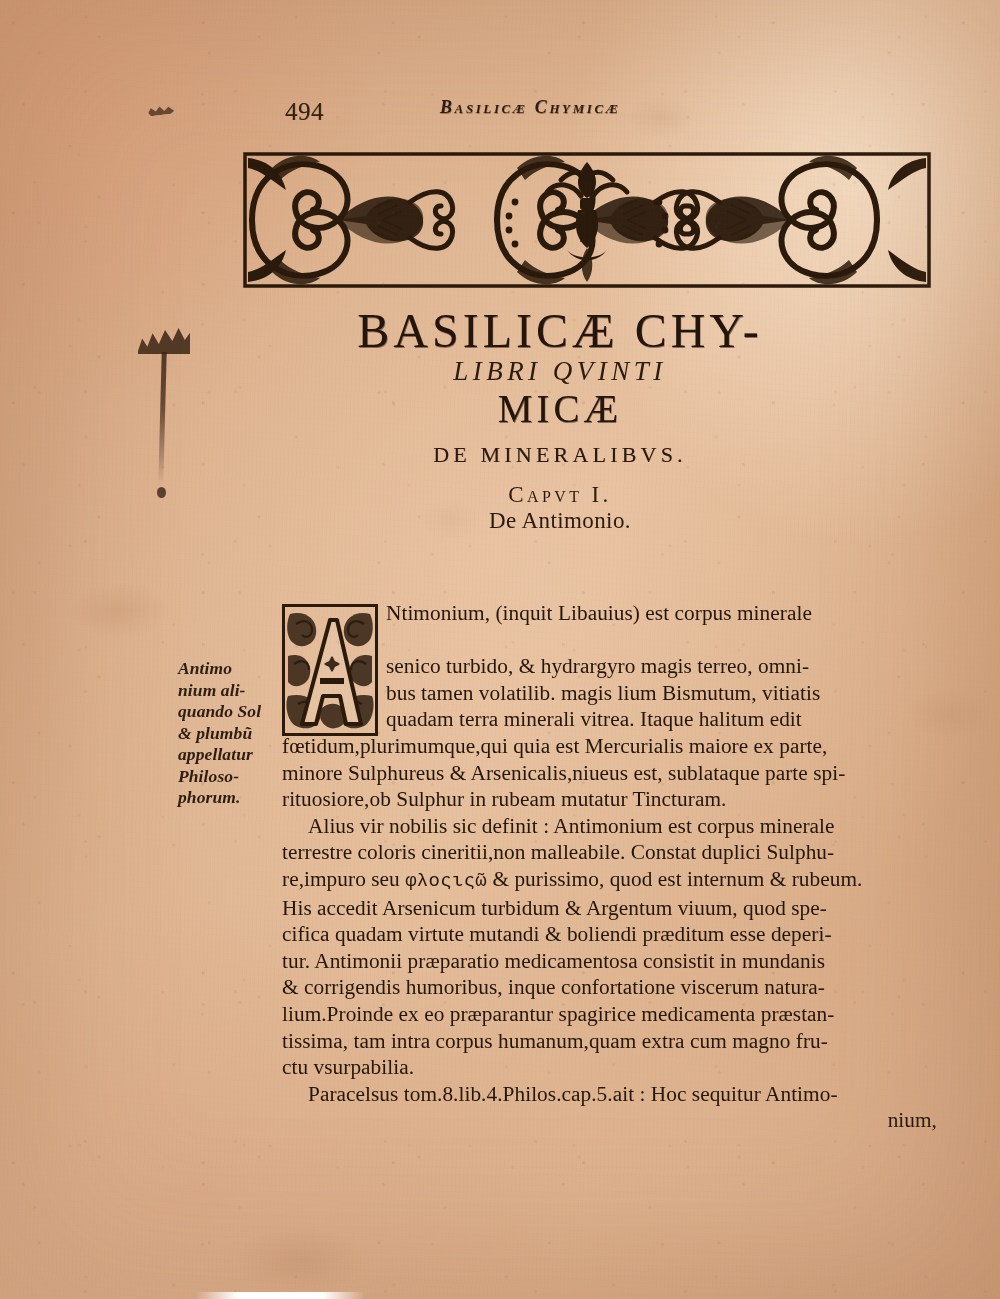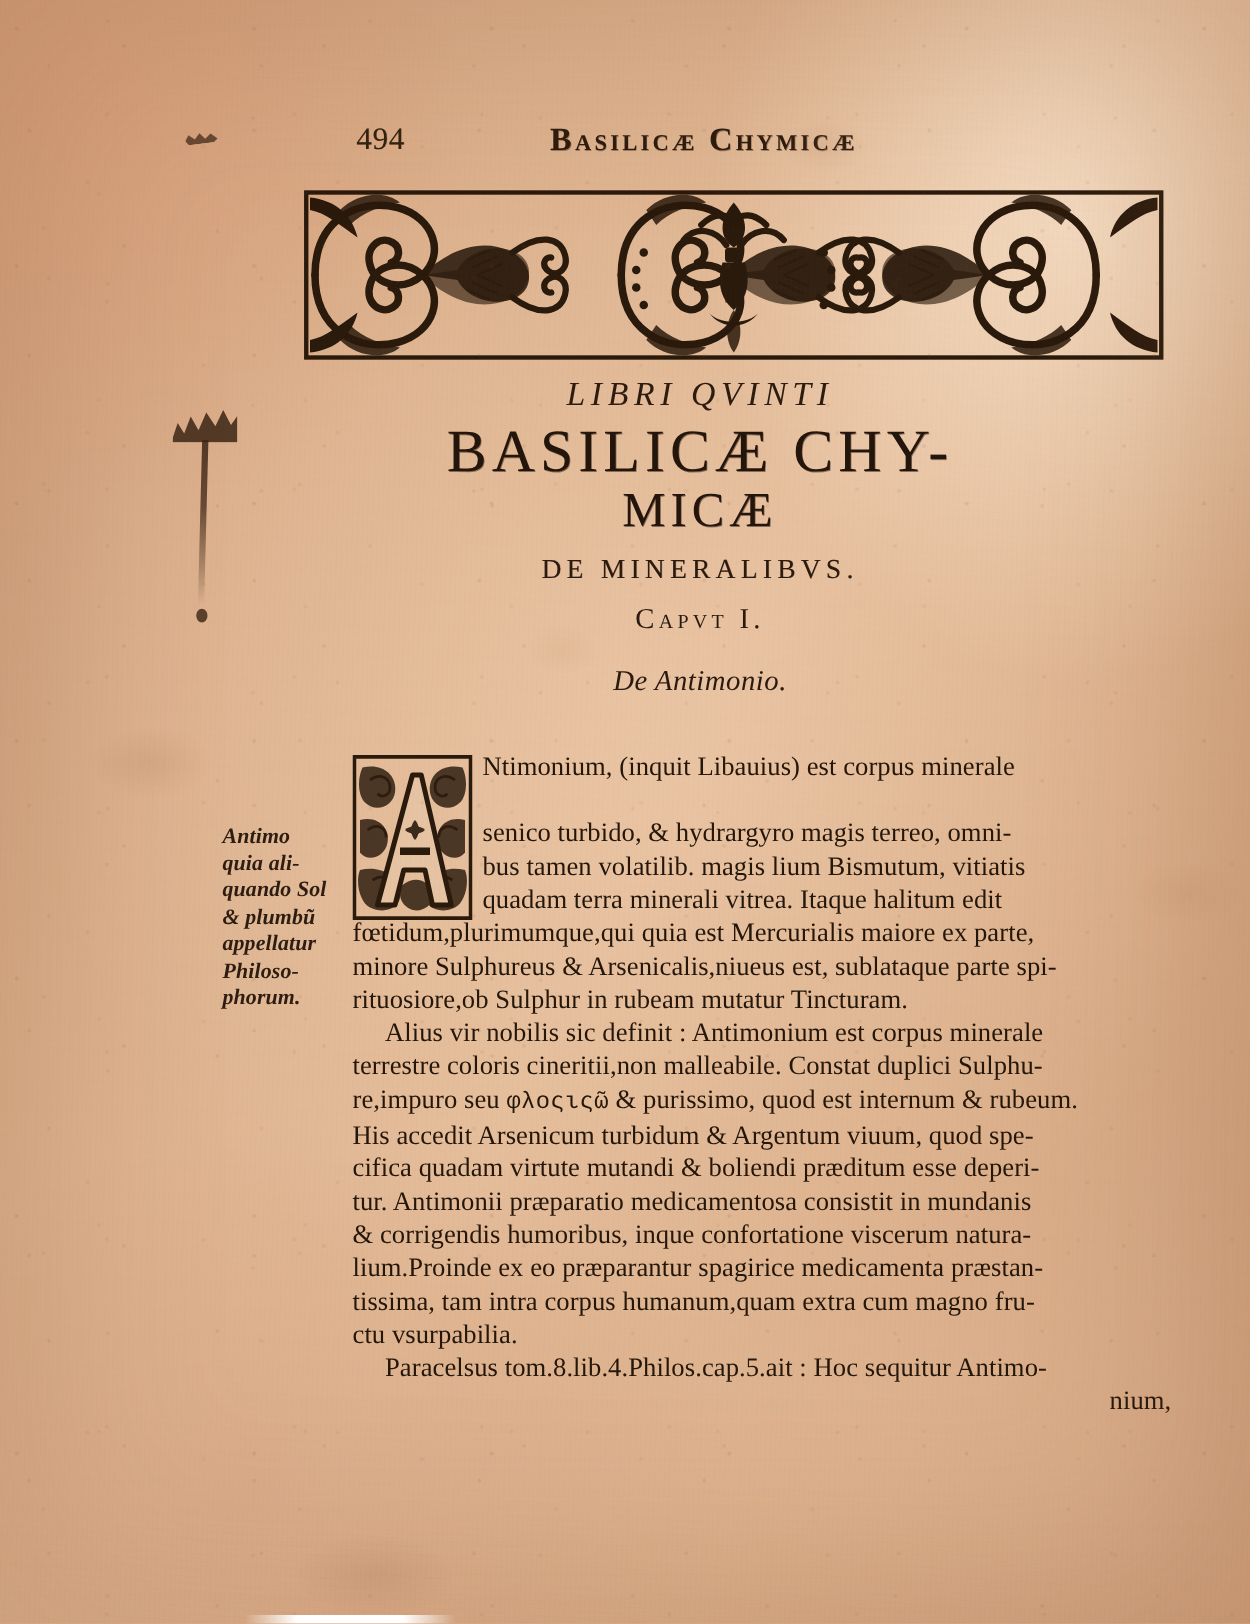--- a/index.html
+++ b/index.html
@@ -61,23 +61,23 @@
   
   .ink{color:#2a1a0f;}
 
   
   #runhead{position:absolute;left:0;top:98px;width:1000px;height:34px;}
   #folio{
     position:absolute;left:285px;top:0;font-size:25px;letter-spacing:.5px;
     color:#30200f;text-shadow:.4px .4px 0 rgba(60,35,18,.35);
   }
   #runtitle{
-    position:absolute;left:440px;top:-1px;font-size:26px;
+    position:absolute;left:440px;top:-1px;font-size:18px;
     letter-spacing:2.6px;color:#2b1a0e;font-weight:700;
-    font-variant:small-caps;text-shadow:.5px .5px 0 rgba(60,35,18,.4);
+    font-variant:small-caps;text-shadow:.5px .5px 0 rgba(60,35,18,.4);font-style:italic;
   }
 
   
   #blot-a{
     position:absolute;left:148px;top:106px;width:26px;height:9px;
     background:#3a2414;opacity:.72;
     clip-path:polygon(0 60%,12% 10%,30% 55%,46% 5%,62% 60%,80% 20%,100% 70%,86% 100%,10% 100%);
     transform:rotate(-7deg);
   }
   #blot-b{
@@ -114,21 +114,21 @@
     text-shadow:.6px .6px 0 rgba(45,26,14,.5);
   }
   #t-de{
     font-size:22px;letter-spacing:4.2px;color:#2a1a0e;margin-top:13px;
     text-shadow:.4px .4px 0 rgba(45,26,14,.4);
   }
   #t-caput{
     font-size:23px;letter-spacing:3.4px;color:#2a1a0e;margin-top:14px;font-variant:small-caps;
   }
   #t-sub{
-    font-style:italic;font-size:23px;letter-spacing:.4px;color:#2a1a0e;margin-top:24px;
+    font-size:23px;letter-spacing:.4px;color:#2a1a0e;margin-top:0;
   }
 
   
   #marginal{
     position:absolute;left:178px;top:658px;width:100px;
     font-style:italic;font-size:17.5px;line-height:21.5px;color:#2d1c10;
     font-weight:600;letter-spacing:.1px;
   }
   #marginal div{white-space:nowrap;font-style:italic;}
 
@@ -235,31 +235,31 @@
       <g fill="#2a1a0c">
         <path d="M6,8 C26,10 40,22 44,40 C30,30 18,20 6,18 Z"></path>
         <path d="M684,8 C664,10 650,22 646,40 C660,30 672,20 684,18 Z"></path>
         <path d="M6,132 C26,130 40,118 44,100 C30,110 18,120 6,122 Z"></path>
         <path d="M684,132 C664,130 650,118 646,100 C660,110 672,120 684,122 Z"></path>
       </g>
     </svg>
   </div>
 
   <div id="title-block">
+    <div id="t-main1">BASILICÆ CHY-</div>
     <div id="t-libri">LIBRI QVINTI</div>
-    <div id="t-main1">BASILICÆ CHY-</div>
     <div id="t-main2">MICÆ</div>
     <div id="t-de">DE MINERALIBVS.</div>
     <div id="t-caput">Capvt I.</div>
     <div id="t-sub">De Antimonio.</div>
   </div>
 
   <div id="marginal">
     <div>Antimo</div>
-    <div>quia ali-</div>
+    <div>nium ali-</div>
     <div>quando Sol</div>
     <div>&amp; plumbũ</div>
     <div>appellatur</div>
     <div>Philoso-</div>
     <div>phorum.</div>
   </div>
 
   <div id="col">
 
     <p id="p1">

